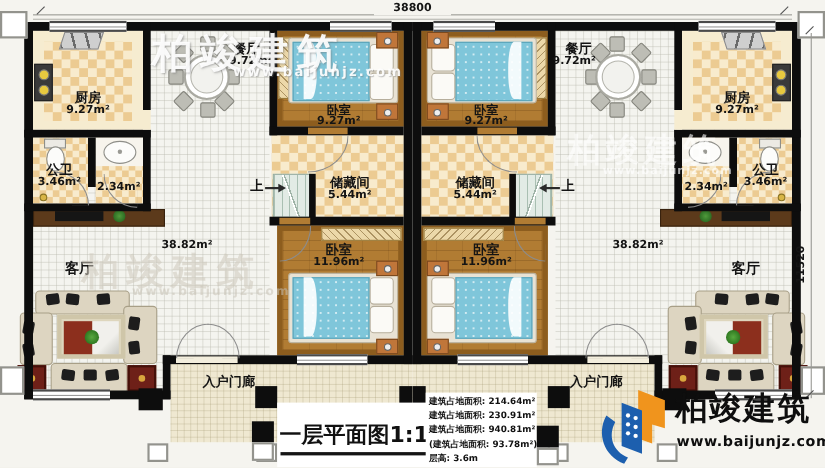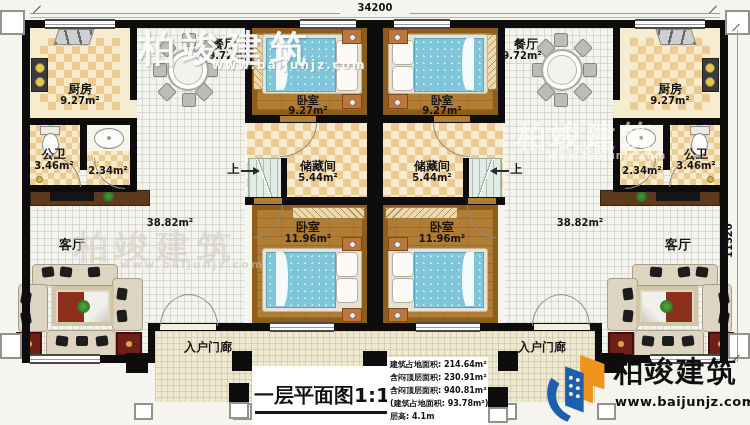--- a/index.html
+++ b/index.html
@@ -342,38 +342,38 @@
   <div class="wm" style="left:212px;top:58px;font-size:12px;letter-spacing:2px;color:rgba(255,255,255,.92);text-shadow:1px 1px 1px rgba(120,120,120,.45);z-index:30;">www.baijunjz.com</div>
   <div class="wm" style="left:74px;top:224px;font-size:34px;letter-spacing:7px;color:rgba(206,201,188,.55);z-index:30;">柏竣建筑</div>
   <div class="wm" style="left:120px;top:258px;font-size:11px;letter-spacing:2px;color:rgba(200,195,182,.55);z-index:30;">www.baijunjz.com</div>
   <div class="wm" style="left:516px;top:116px;font-size:30px;letter-spacing:5px;color:rgba(255,255,255,.6);z-index:30;">柏竣建筑</div>
   <div class="wm" style="left:548px;top:150px;font-size:10px;letter-spacing:1px;color:rgba(255,255,255,.65);z-index:30;">www.baijunjz.com</div>
 
   <div class="abs" style="left:30px;top:13px;width:690px;height:1px;background:#9a9a94;z-index:31;"></div>
   <div class="abs" style="left:30px;top:17px;width:690px;height:1px;background:#b5b5af;z-index:31;"></div>
   <div class="abs" style="left:32px;top:9px;width:10px;height:1px;background:#555;transform:rotate(-45deg);z-index:31;"></div>
   <div class="abs" style="left:708px;top:9px;width:10px;height:1px;background:#555;transform:rotate(-45deg);z-index:31;"></div>
-  <div class="lbl" style="left:340px;top:3px;width:70px;font-size:10px;background:#f5f4ef;z-index:32;">34200</div>
+  <div class="lbl" style="left:340px;top:3px;width:70px;font-size:10px;background:#f5f4ef;z-index:32;">38800</div>
   <div class="abs" style="left:737px;top:30px;width:1px;height:332px;background:#9a9a94;z-index:31;"></div>
   <div class="abs" style="left:731px;top:27px;width:10px;height:1px;background:#555;transform:rotate(-45deg);z-index:31;"></div>
   <div class="abs" style="left:731px;top:358px;width:10px;height:1px;background:#555;transform:rotate(-45deg);z-index:31;"></div>
   <div class="lbl" style="left:724px;top:210px;width:16px;height:62px;font-size:10px;writing-mode:vertical-rl;transform:rotate(180deg);z-index:32;">11520</div>
 
   <div class="abs" style="left:252px;top:366px;width:162px;height:59px;background:#fff;z-index:40;"></div>
   <div class="abs" style="left:229px;top:383px;width:20px;height:19px;background:#0d0d0d;z-index:41;"></div>
   <div class="plinth" style="left:229px;top:402px;width:20px;height:17px;z-index:41;"></div>
   <div class="abs" style="left:254px;top:382px;width:158px;font-size:20px;font-weight:600;color:#111;text-align:center;white-space:nowrap;z-index:41;">一层平面图1:100</div>
   <div class="abs" style="left:255px;top:411px;width:152px;height:3px;background:#151515;z-index:41;"></div>
 
   <div class="abs" style="left:387px;top:357px;width:101px;height:68px;background:#fff;padding:2px 0 0 3px;box-sizing:border-box;z-index:42;">
     <div class="statline">建筑占地面积: 214.64m²</div>
-    <div class="statline">含闷顶层面积: 230.91m²</div>
-    <div class="statline">含闷顶层面积: 940.81m²</div>
+    <div class="statline">建筑占地面积: 230.91m²</div>
+    <div class="statline">建筑占地面积: 940.81m²</div>
     <div class="statline">(建筑占地面积: 93.78m²)</div>
-    <div class="statline">层高: 4.1m</div>
+    <div class="statline">层高: 3.6m</div>
   </div>
   <div class="abs" style="left:488px;top:387px;width:20px;height:20px;background:#0d0d0d;z-index:42;"></div>
   <div class="plinth" style="left:488px;top:407px;width:20px;height:16px;z-index:42;"></div>
 
   <div class="abs" style="left:542px;top:350px;width:74px;height:74px;z-index:43;">
     <svg viewBox="0 0 64 64" width="74" height="74">
       <path d="M33 4 L54 12 L54 34 L44 31 L44 46 L33 42 Z" fill="#f0941d"></path>
       <path d="M20 14 L36 20 L36 54 L20 48 Z" fill="#1d5fae"></path>
       <circle cx="25" cy="24" r="1.7" fill="#fff"></circle>
         <circle cx="31" cy="26" r="1.7" fill="#fff"></circle>

